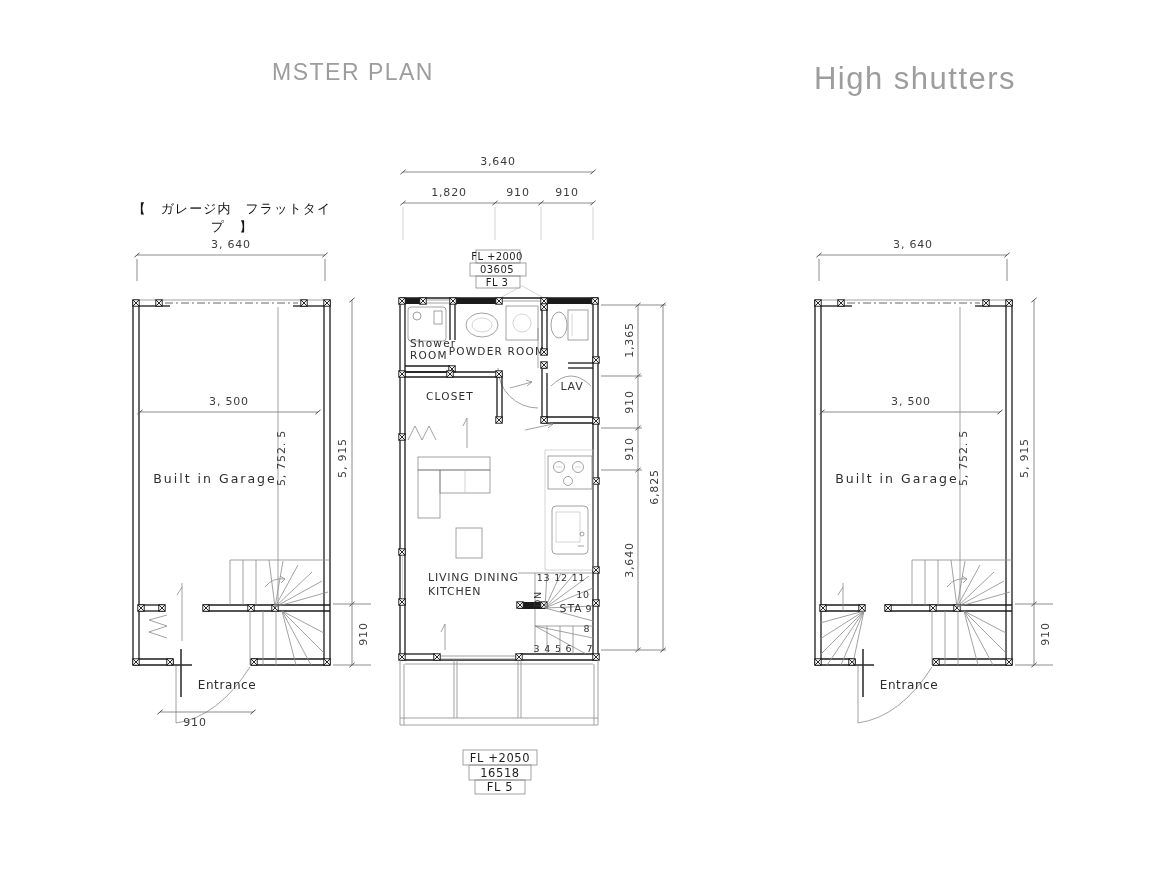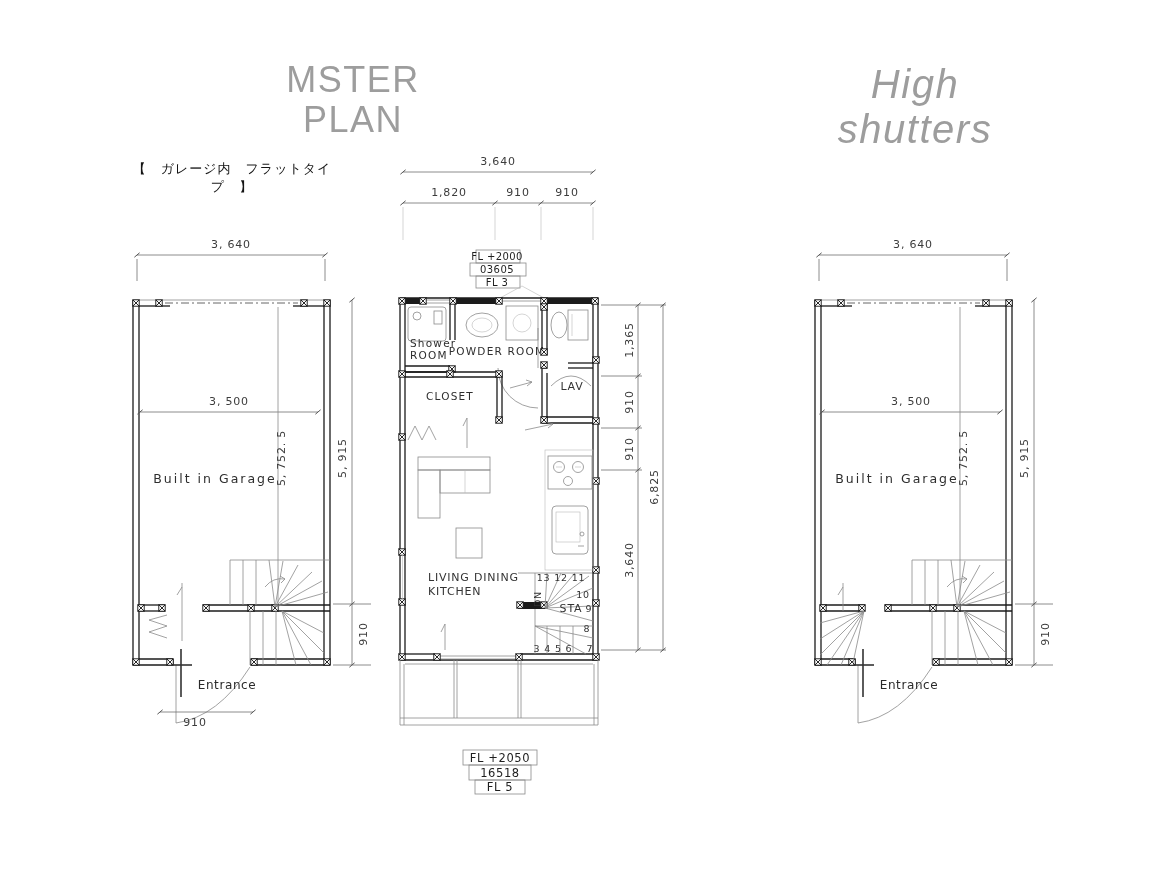--- a/index.html
+++ b/index.html
@@ -1,20 +1,20 @@
 <!DOCTYPE html>
 <html><head>
 <meta charset="utf-8">
 <style>
   html,body{margin:0;padding:0;background:#fff;}
   body{width:1169px;height:877px;font-family:"Liberation Sans",sans-serif;}
   .canvas{position:relative;width:1169px;height:877px;background:#ffffff;overflow:hidden;}
-  .title{position:absolute;text-align:center;color:#9d9d9d;font-weight:200;font-size:36px;letter-spacing:1.5px;line-height:1.12;font-family:"Liberation Sans",sans-serif;}
-  .title.small{font-size:40px;font-style:italic;}
-  .sub{position:absolute;text-align:center;color:#141414;font-size:13px;letter-spacing:1px;font-family:"DejaVu Sans",sans-serif;}
+  .title{position:absolute;text-align:center;color:#9d9d9d;font-weight:200;font-size:23px;letter-spacing:1.5px;line-height:1.12;font-family:"Liberation Sans",sans-serif;}
+  .title.small{font-size:31px;}
+  .sub{position:absolute;text-align:center;color:#141414;font-size:13px;letter-spacing:1px;font-family:"DejaVu Sans",sans-serif;margin-top:40px;}
   svg{position:absolute;}
   svg text{font-family:"DejaVu Sans",sans-serif;fill:#3c3c3c;}
   .w{stroke:#1b1b1b;stroke-width:1.3;fill:none;}
   .wf{fill:#1b1b1b;stroke:none;}
   .t{stroke:#8a8a8a;stroke-width:0.8;fill:none;}
   .t2{stroke:#b9b9b9;stroke-width:0.6;fill:none;}
   .d{stroke:#6e6e6e;stroke-width:0.8;fill:none;}
   .dd{stroke:#555;stroke-width:0.9;fill:none;stroke-dasharray:8 3 2 3;}
   .dimtxt{font-size:11px;letter-spacing:0.8px;}
   .roomtxt{font-size:10.5px;letter-spacing:1.2px;fill:#2e2e2e;}

